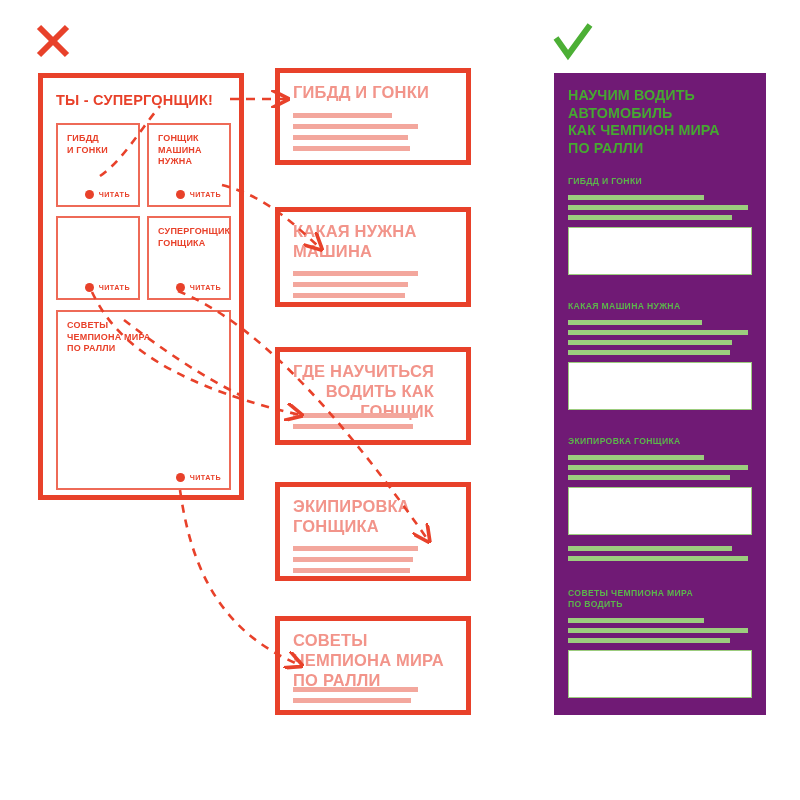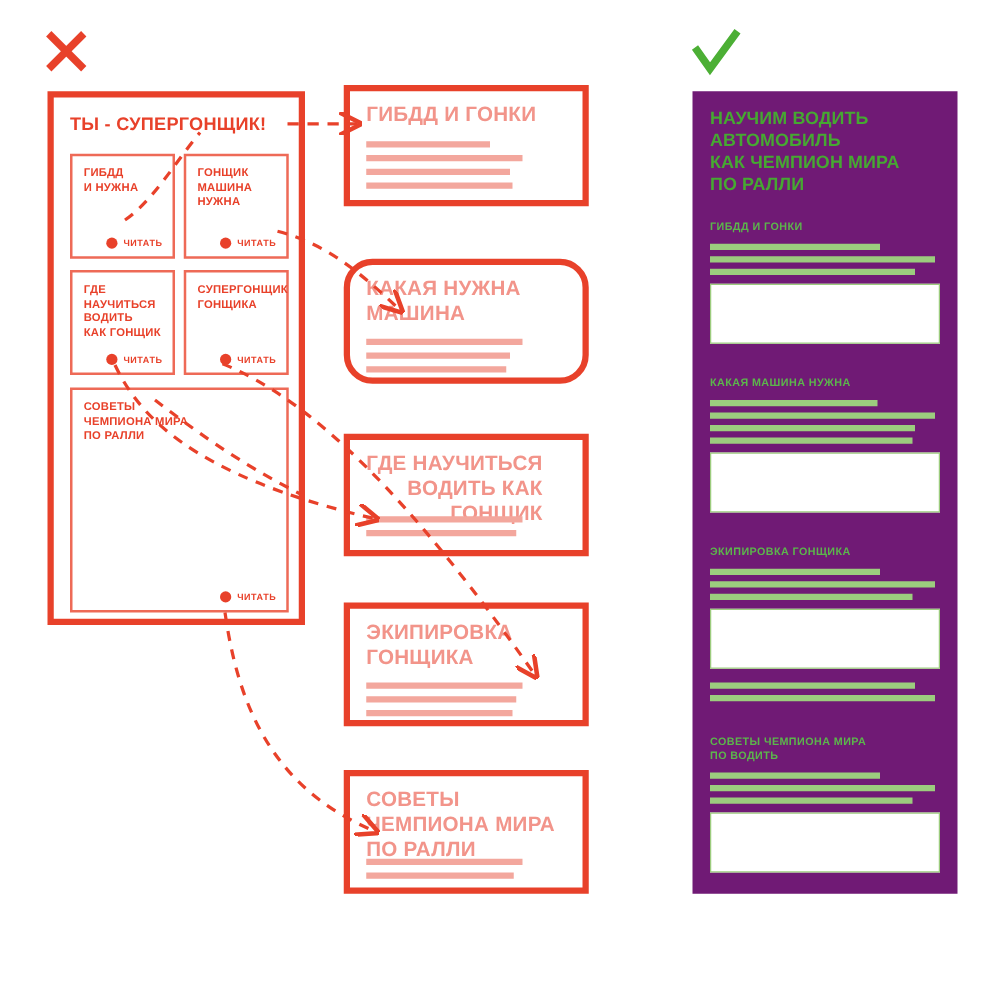--- a/index.html
+++ b/index.html
@@ -124,21 +124,21 @@
     left: 13px;
     right: 13px;
   }
   .mid-lines .ln {
     height: 5px;
     background: #f3a79d;
     margin-bottom: 6px;
   }
 
   .mc-0 { top: 68px;  height: 97px; }
-  .mc-1 { top: 207px; height: 100px; border-radius: 23px; }
+  .mc-1 { top: 207px; height: 100px; }
   .mc-2 { top: 347px; height: 98px; text-align: right; }
   .mc-3 { top: 482px; height: 99px; }
   .mc-4 { top: 616px; height: 99px; }
 
   
   .good-panel {
     position: absolute;
     left: 554px; top: 73px;
     width: 212px;
     height: 642px;
@@ -208,42 +208,38 @@
     <svg width="44" height="44" viewBox="0 0 44 44" aria-hidden="true">
       <polyline points="4,16 16,33 38,3" fill="none" stroke="#4caf35" stroke-width="6" stroke-linecap="butt" stroke-linejoin="miter"></polyline>
     </svg>
   </div>
 
   <div class="bad-panel">
     <div class="bad-title">ТЫ - СУПЕРГОНЩИК!</div>
 
     <div class="bad-card bc-0">
       <div class="bad-card-title" style="white-space:pre-line">ГИБДД
-И НУЖНА</div>
+И ГОНКИ</div>
       <div class="read-row">
         <span class="read-dot"></span>
         <span class="read-label">ЧИТАТЬ</span>
       </div>
     </div>
 
     <div class="bad-card bc-1">
       <div class="bad-card-title" style="white-space:pre-line">ГОНЩИК
 МАШИНА
 НУЖНА</div>
       <div class="read-row">
         <span class="read-dot"></span>
         <span class="read-label">ЧИТАТЬ</span>
       </div>
     </div>
 
     <div class="bad-card bc-2">
-      <div class="bad-card-title" style="white-space:pre-line">ГДЕ
-НАУЧИТЬСЯ
-ВОДИТЬ
-КАК ГОНЩИК</div>
       <div class="read-row">
         <span class="read-dot"></span>
         <span class="read-label">ЧИТАТЬ</span>
       </div>
     </div>
 
     <div class="bad-card bc-3">
       <div class="bad-card-title" style="white-space:pre-line">СУПЕРГОНЩИК
 ГОНЩИКА</div>
       <div class="read-row">

